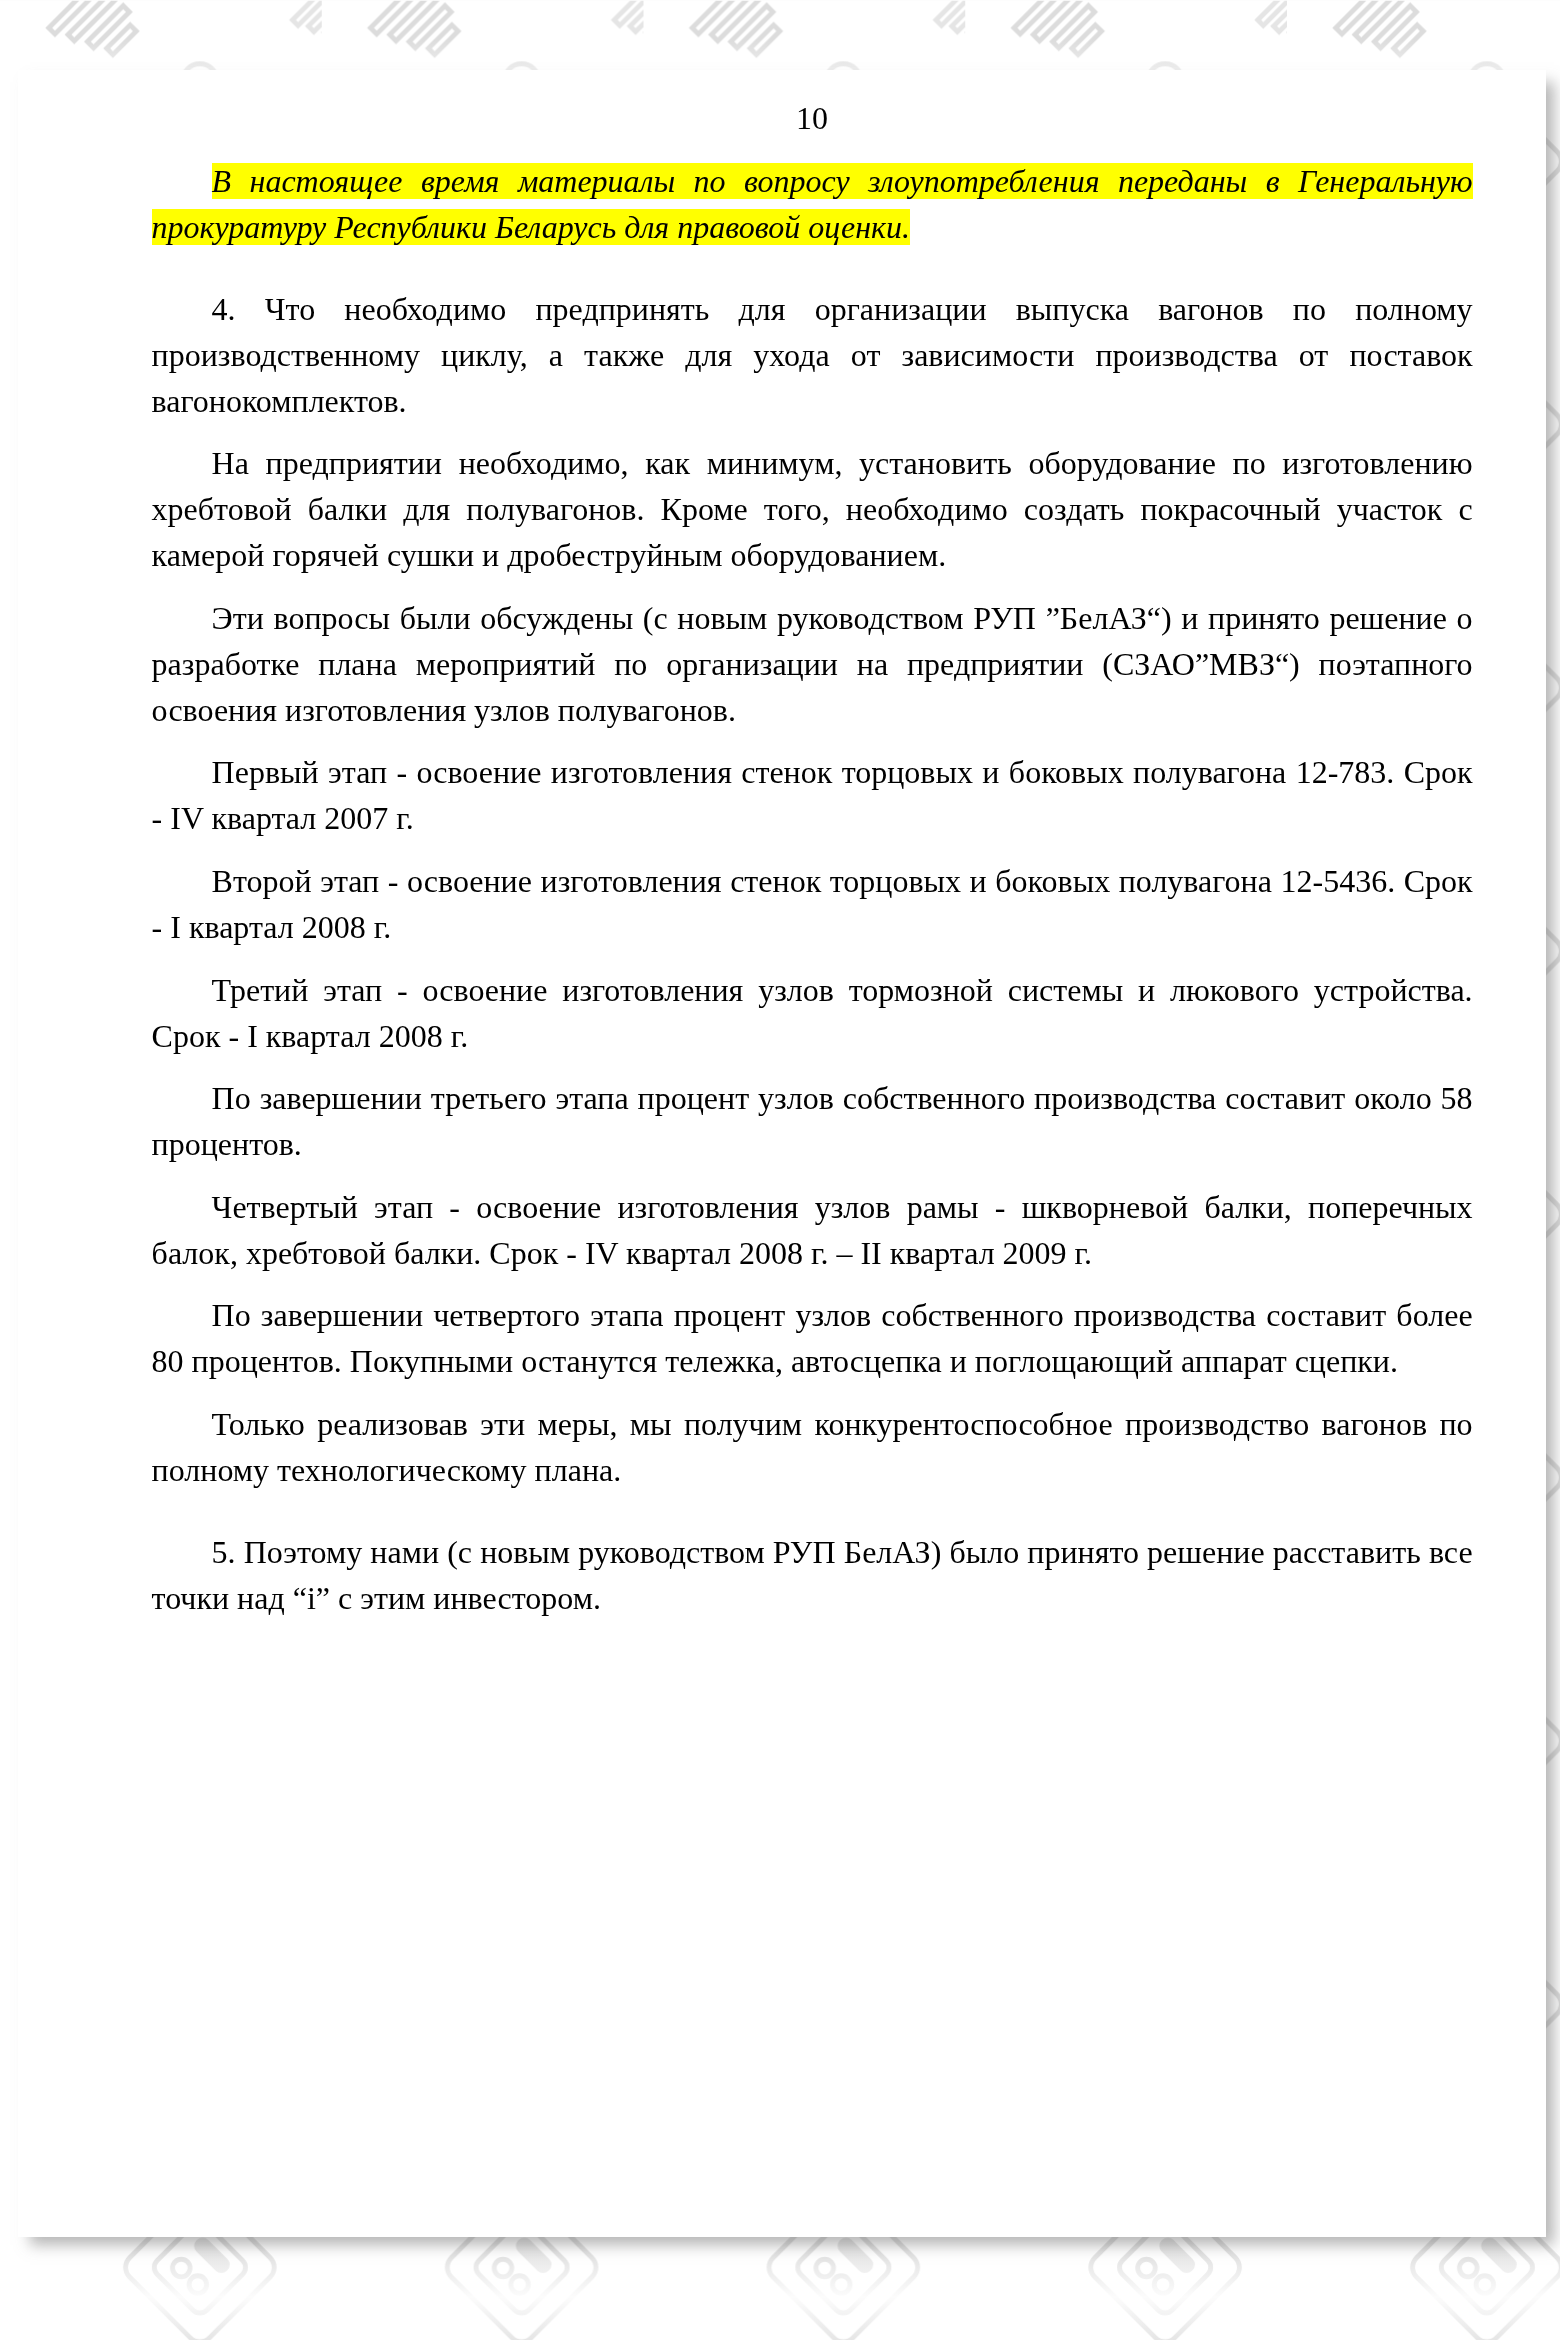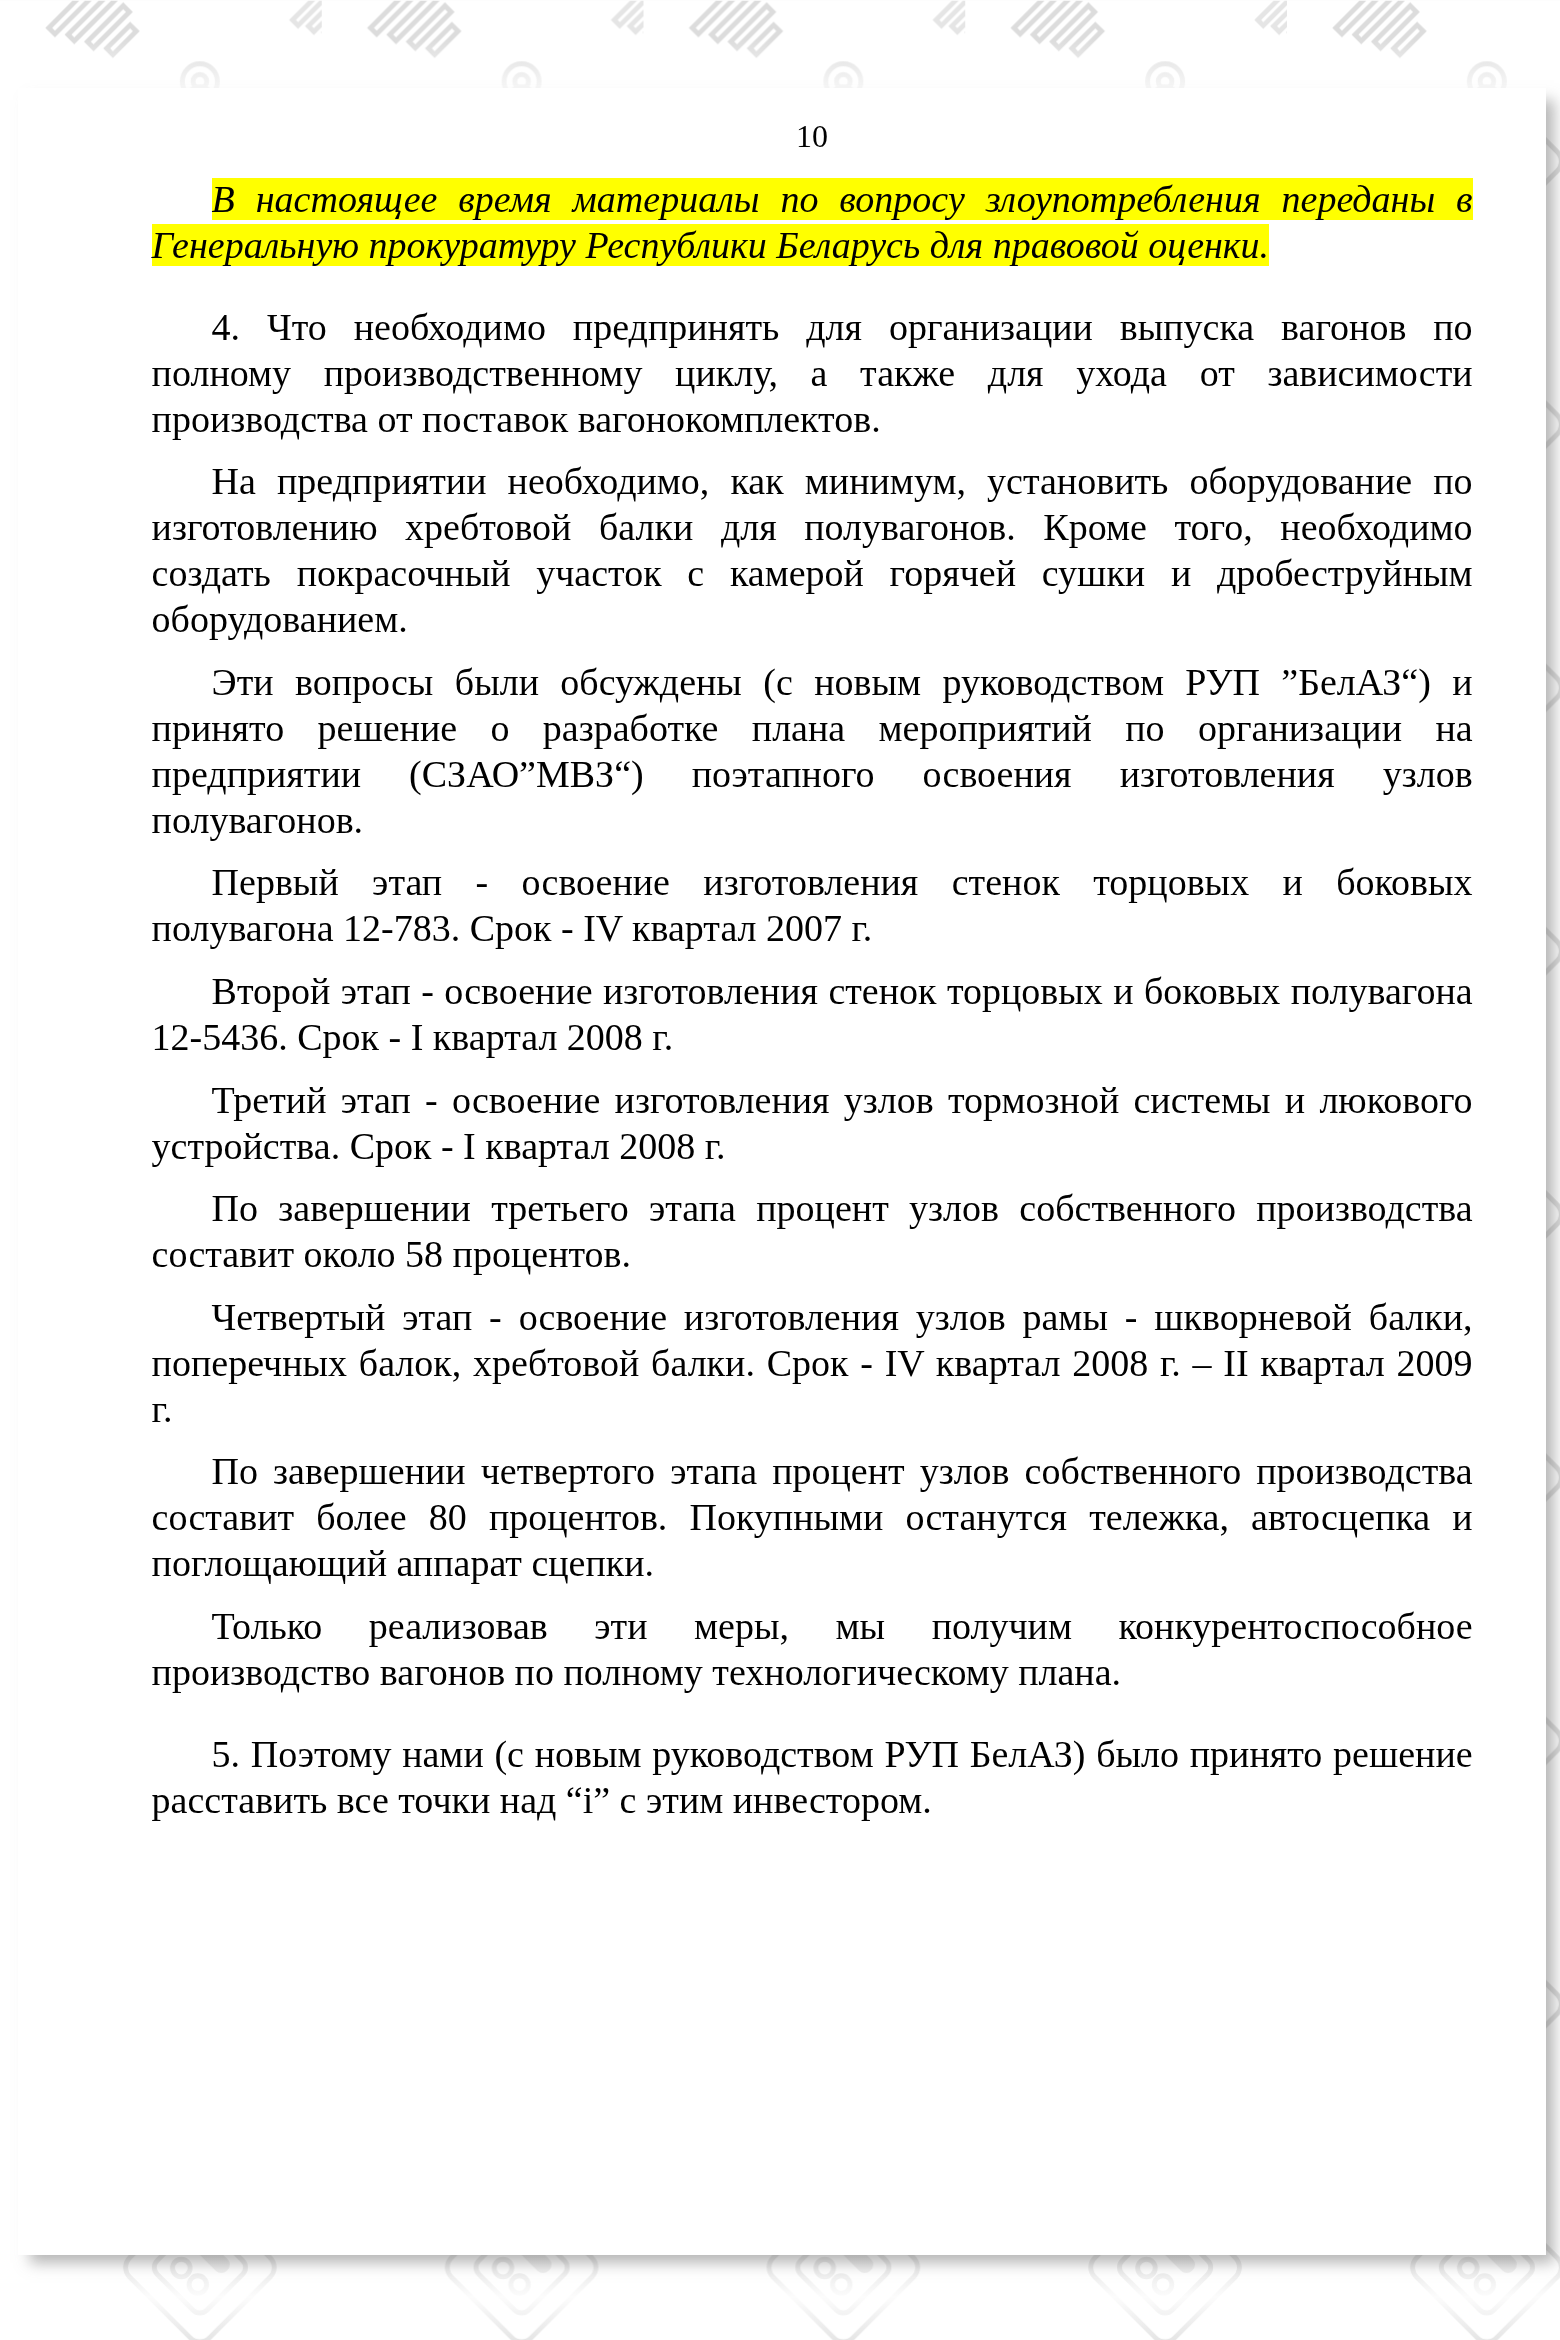--- a/index.html
+++ b/index.html
@@ -17,35 +17,35 @@
     position:absolute;left:0;top:2243px;width:1560px;height:98px;z-index:1;
     background:linear-gradient(180deg, rgba(255,255,255,0) 0%, rgba(255,255,255,0.92) 55%, rgba(255,255,255,0.25) 100%);
     pointer-events:none;
   }
   #fade-top{
     position:absolute;left:0;top:39px;width:1560px;height:54px;z-index:1;
     background:linear-gradient(180deg, rgba(255,255,255,0) 0%, rgba(255,255,255,0.85) 100%);
     pointer-events:none;
   }
   .sheet{
-    position:absolute;left:17.6px;top:88px;width:1528px;height:2167px;z-index:2;
+    position:absolute;left:17.6px;top:70px;width:1528px;height:2167px;z-index:2;
     background:#ffffff;
     box-shadow:9.8px 9.8px 13.7px -2px rgba(110,110,110,0.5);
     box-sizing:border-box;
     padding:25px 73px 0 134px;
   }
   .pagenum{
     text-align:center;
     font-size:32px;line-height:46px;
     color:#000;
     margin:0 0 5.9px 0;
   }
   p.para{
     margin:16.6px 0 0 0;
-    font-size:38px;
+    font-size:32px;
     line-height:46px;
     color:#000;
     text-align:justify;
     text-indent:60px;
   }
   p.heading{
     font-weight:normal;
     margin-top:36px;
   }
   p.hl-para{font-style:italic;}

